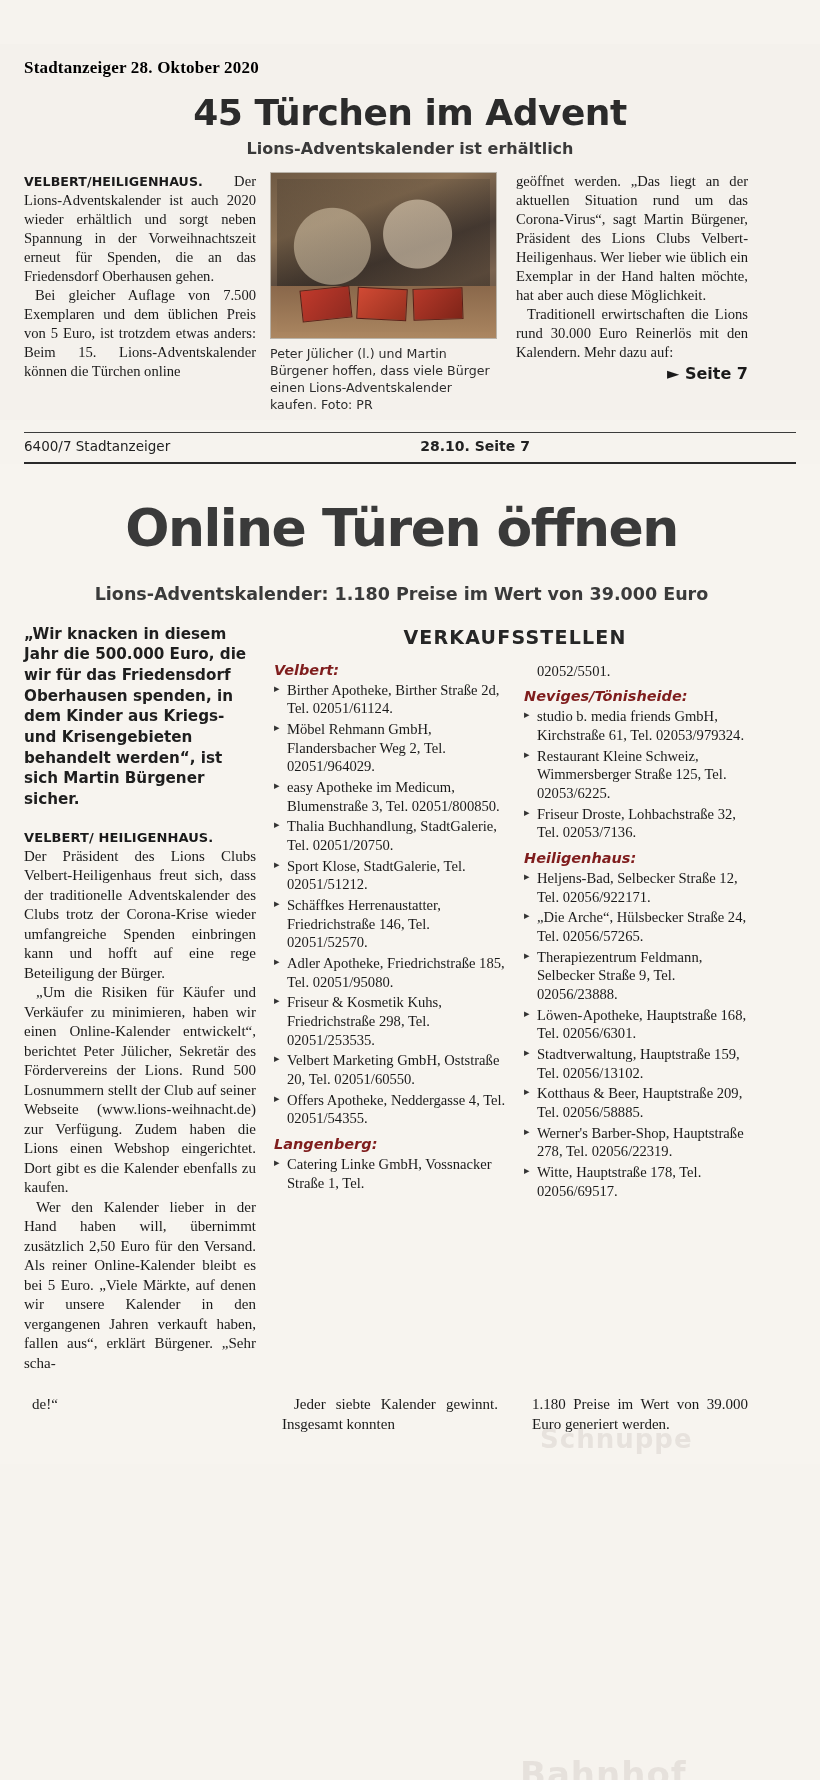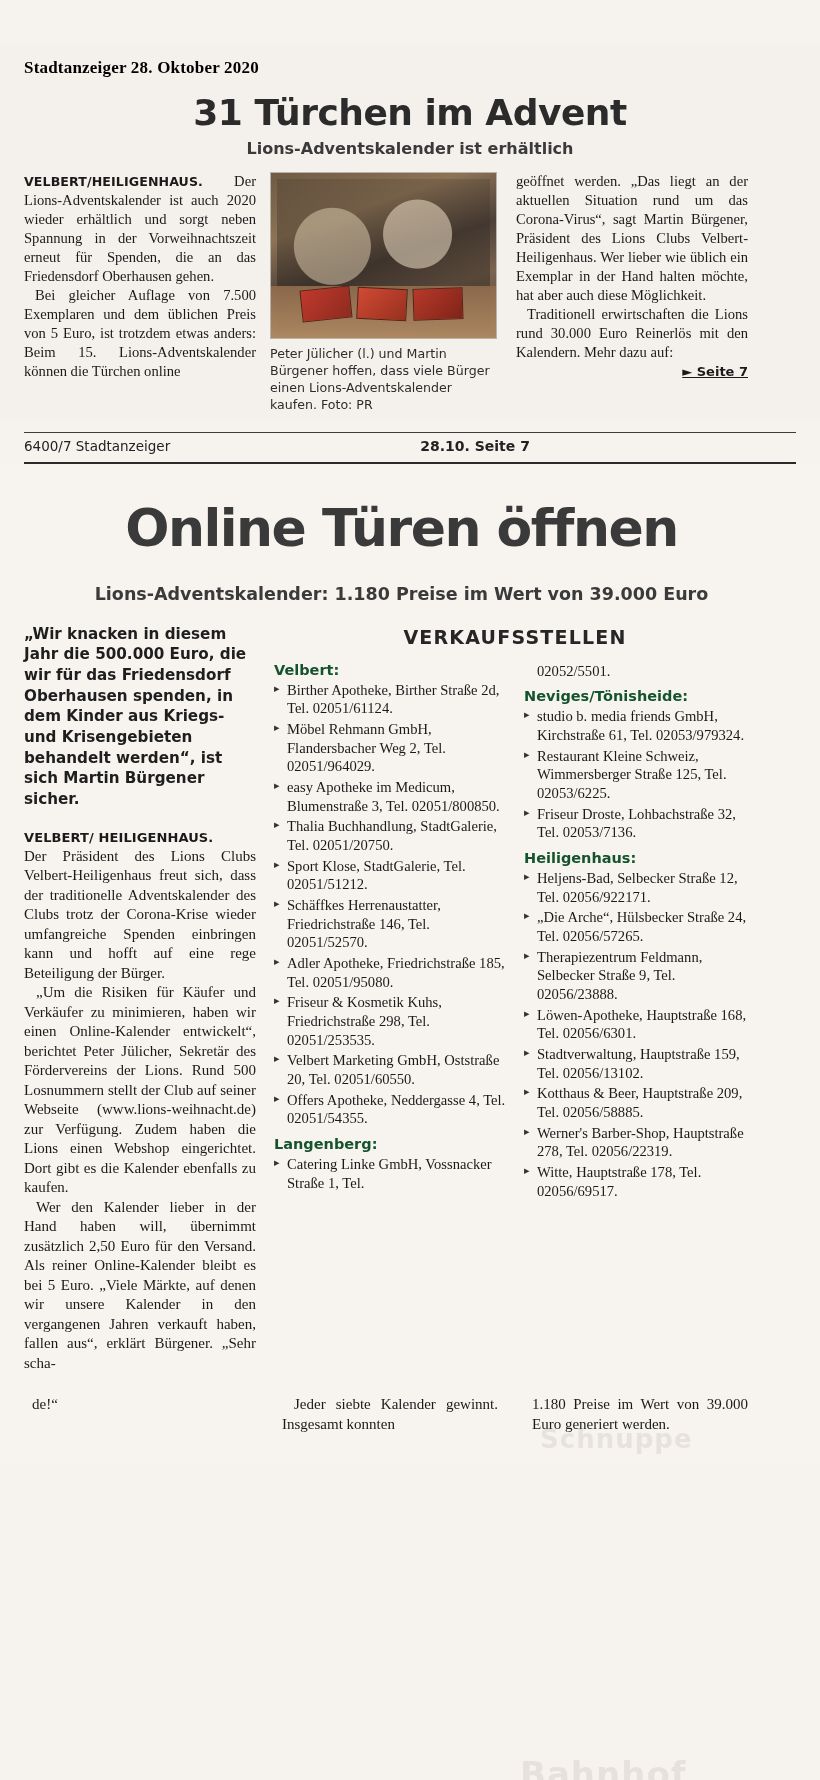--- a/index.html
+++ b/index.html
@@ -107,24 +107,23 @@
     font-family: "DejaVu Sans", sans-serif;
     font-size: 12.6px;
     line-height: 1.34;
     margin-top: 7px;
     color: #2d2d2d;
   }
   .caption .credit { white-space: nowrap; }
   .seite-ref {
     font-family: "DejaVu Sans", sans-serif;
     font-weight: bold;
-    font-size: 13px;
+    font-size: 16px;
     text-align: right;
     margin-top: 2px;
-    text-decoration: underline;
   }
 
   .rule {
     border: none;
     border-top: 1px solid #3b3b3b;
     margin: 12px 24px 0 24px;
   }
   .folio {
     display: flex;
     justify-content: space-between;
@@ -209,21 +208,22 @@
   .outlet-cols {
     display: flex;
     gap: 18px;
   }
   .outlet-col { width: 232px; }
   .town {
     font-family: "DejaVu Sans", sans-serif;
     font-weight: bold;
     font-size: 14.5px;
     margin: 8px 0 3px 0;
-    color: #14532d;
+    color: #7f1d1d;
+    font-style: italic;
   }
   .town.first { margin-top: 0; }
   ul.outlet-list {
     list-style: none;
     margin: 0;
     padding: 0;
   }
   ul.outlet-list li {
     position: relative;
     padding-left: 13px;
@@ -265,21 +265,21 @@
   .ghost-2 { left: 520px; top: 1290px; font-size: 34px; letter-spacing: 1px; }
 </style>
 </head>
 <body>
 
 <div class="page">
 
   <div class="top-article">
     <div class="masthead">Stadtanzeiger 28. Oktober 2020</div>
 
-    <h1 class="headline-1">31 Türchen im Advent</h1>
+    <h1 class="headline-1">45 Türchen im Advent</h1>
     <h2 class="subhead-1">Lions-Adventskalender ist erhältlich</h2>
 
     <div class="cols-top">
 
       <div class="col-top">
         <p class="first"><span class="lead-in">VELBERT/HEILIGENHAUS.</span><span> Der Lions-Adventskalender ist auch 2020 wieder erhältlich und sorgt neben Spannung in der Vorweihnachtszeit erneut für Spenden, die an das Friedensdorf Oberhausen gehen.</span></p>
         <p>Bei gleicher Auflage von 7.500 Exemplaren und dem üblichen Preis von 5 Euro, ist trotzdem etwas anders: Beim 15. Lions-Adventskalender können die Türchen online</p>
       </div>
 
       <div class="photo-block">

